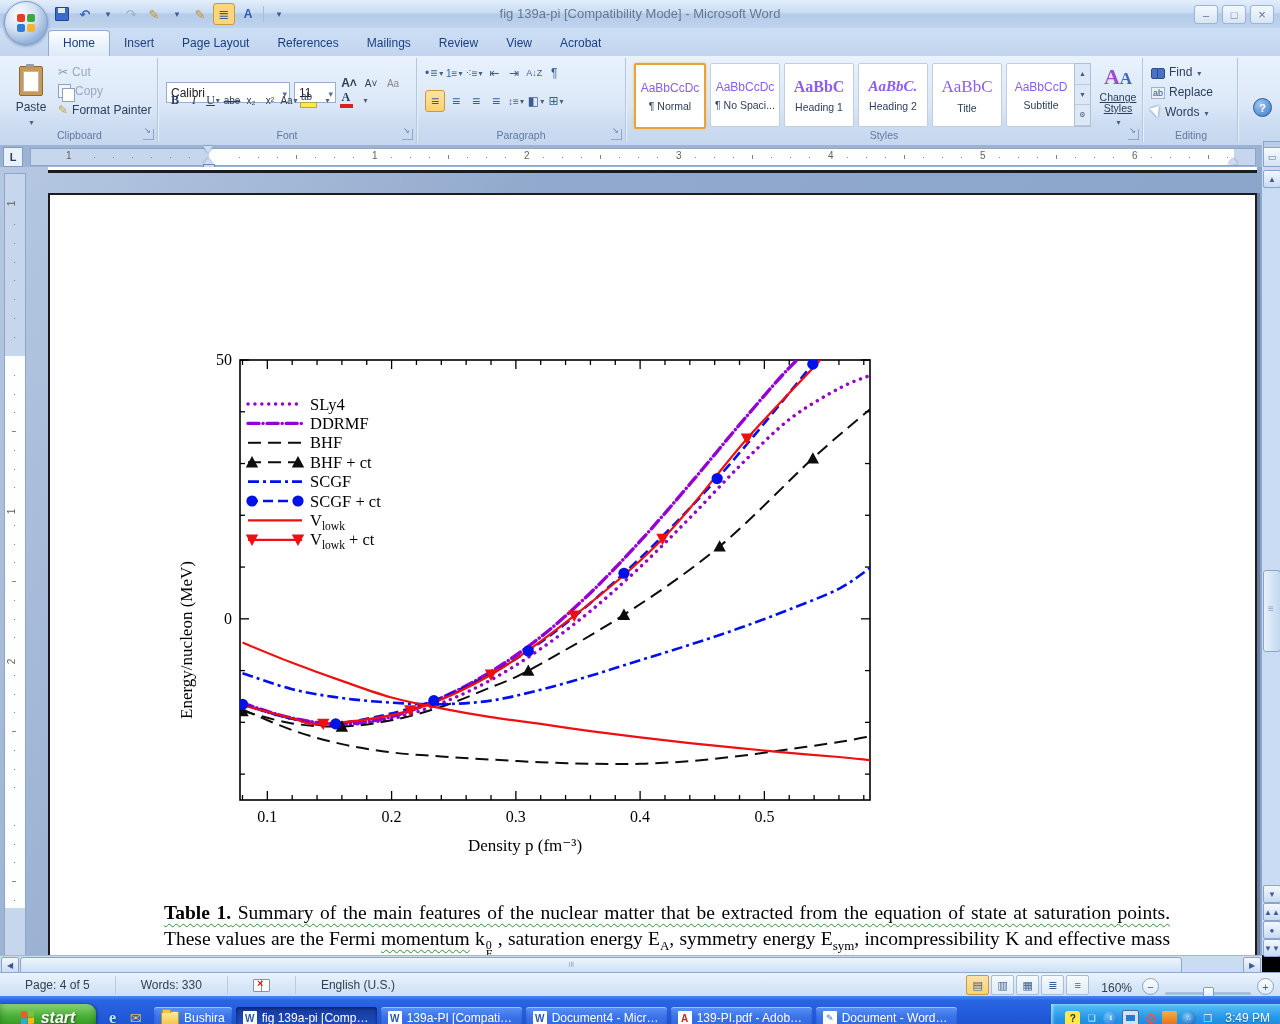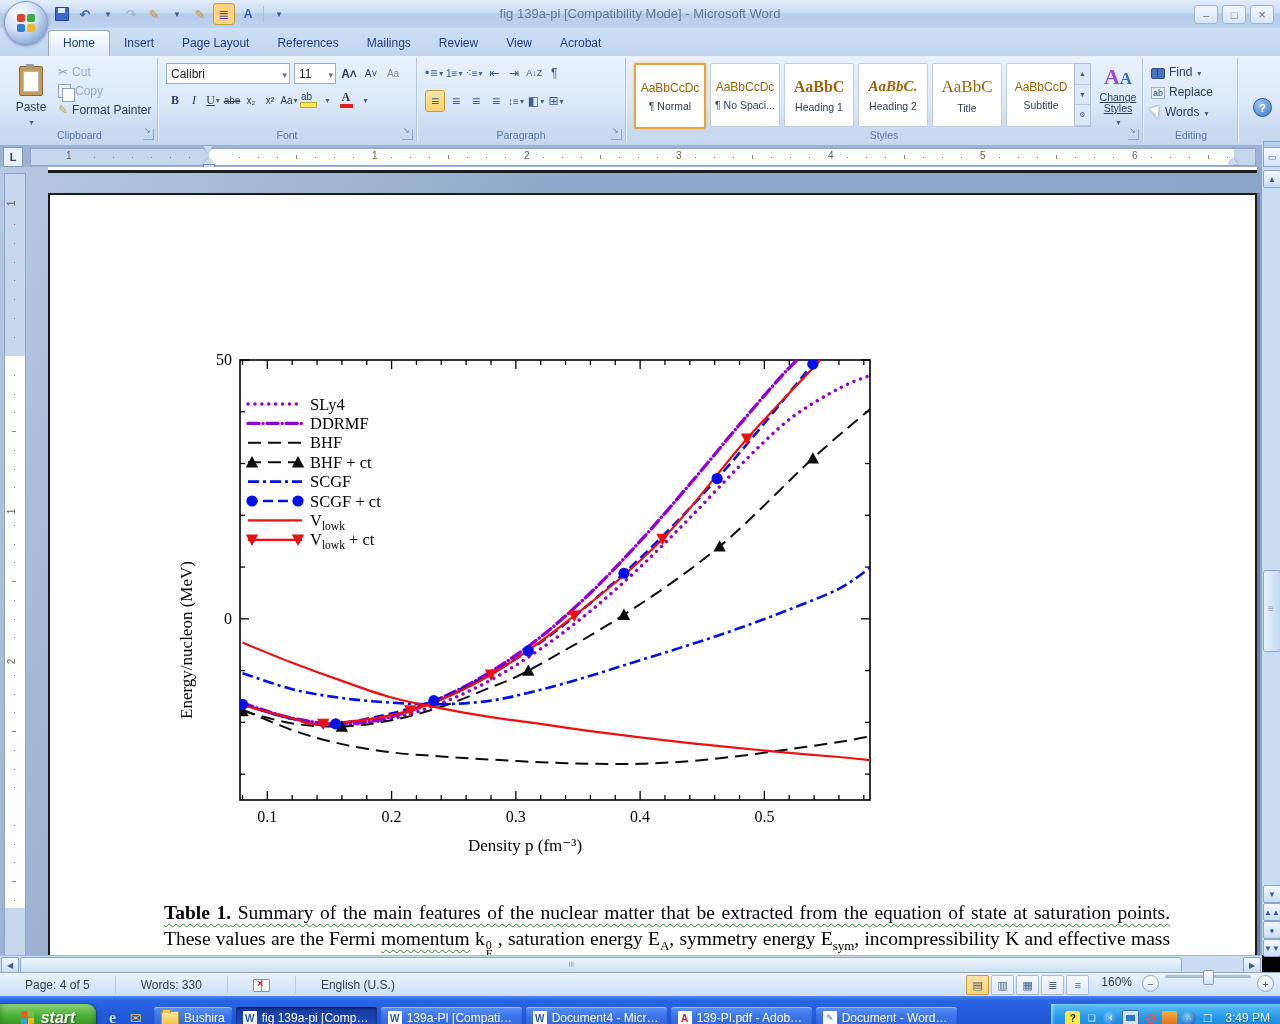--- a/index.html
+++ b/index.html
@@ -81,21 +81,21 @@
   .clip-item{display:flex;align-items:center;gap:4px;height:19px;color:#2c3e5c;}
   .clip-item.dis{color:#9aa9c0;}
   .ic-scissors::before{content:"\2702";color:#8898b0;}
   .ic-copy{width:11px;height:12px;border:1px solid #8ea2c0;background:#f2f6fb;position:relative;}
   .ic-copy::before{content:"";position:absolute;left:3px;top:3px;width:11px;height:12px;border:1px solid #8ea2c0;background:#fff;}
   .ic-brush::before{content:"\270E";color:#c2a23c;}
 
   
   #g-font{left:158px;width:258px;}
   .combo{display:inline-flex;align-items:center;background:#fff;border:1px solid #98aecb;height:19px;
-         font-size:12px;color:#222;padding:0 2px 0 4px;}
+         font-size:12px;color:#222;padding:0 2px 0 4px;margin-top:19px;}
   .combo .arrow::after{content:"\25BE";font-size:9px;color:#5a6f92;margin-left:4px;}
   .fRow1{position:absolute;left:8px;top:5px;display:flex;gap:4px;align-items:center;}
   .fRow2{position:absolute;left:8px;top:32px;display:flex;gap:1px;align-items:center;}
   .ic-bold::before{content:"B";font-weight:bold;font-family:"Liberation Serif",serif;}
   .ic-italic::before{content:"I";font-style:italic;font-family:"Liberation Serif",serif;}
   .ic-underline::before{content:"U";text-decoration:underline;font-family:"Liberation Serif",serif;}
   .ic-strike::before{content:"abe";text-decoration:line-through;font-size:10px;}
   .ic-subscript::before{content:"x\2082";font-size:10px;}
   .ic-superscript::before{content:"x\00B2";font-size:10px;}
   .ic-case::before{content:"Aa";font-size:10px;}
@@ -124,21 +124,21 @@
   .ic-linespacing::before{content:"\2195\2261";font-size:10px;color:#3c5c94;}
   .ic-shading::before{content:"\25E7";color:#3c5c94;}
   .ic-borders::before{content:"\229E";color:#3c5c94;}
 
   
   #g-styles{left:626px;width:516px;}
   #style-cells{position:absolute;left:8px;top:5px;display:flex;gap:4px;}
   .stylecell{width:68px;height:62px;background:#fff;border:1px solid #c3cedd;border-radius:2px;
      display:flex;flex-direction:column;align-items:center;justify-content:center;overflow:hidden;}
   .stylecell.sel{border:2px solid #e8a33d;box-shadow:0 0 3px #f2c46d;}
-  .stylecell .prev{font-size:12px;color:#a16207;white-space:nowrap;}
+  .stylecell .prev{font-size:12px;color:#8b5cf6;white-space:nowrap;}
   .stylecell .prev.h{font-family:"Liberation Serif",serif;font-size:16px;font-weight:bold;}
   .stylecell .prev.h2{font-family:"Liberation Serif",serif;font-size:15px;font-weight:bold;font-style:italic;}
   .stylecell .prev.t{font-family:"Liberation Serif",serif;font-size:17px;}
   .stylecell .name{font-size:10.5px;color:#2c3e5c;margin-top:5px;white-space:nowrap;}
   #style-scroll{position:absolute;left:448px;top:5px;width:15px;height:62px;border:1px solid #aebfd8;
      background:#dce8f6;display:flex;flex-direction:column;}
   #style-scroll span{flex:1;display:flex;align-items:center;justify-content:center;font-size:7px;color:#44598a;border-bottom:1px solid #b9c9e0;}
   #change-styles{position:absolute;left:470px;top:4px;width:44px;height:68px;display:flex;flex-direction:column;align-items:center;padding-top:2px;box-sizing:border-box;}
   .ic-AA{font-family:"Liberation Serif",serif;font-weight:bold;font-size:22px;}
   .ic-AA b{color:#a04ad2;}.ic-AA i{color:#3c66cc;font-style:normal;font-size:17px;}
@@ -215,21 +215,21 @@
   #hthumb::after{content:"\2261";position:absolute;left:548px;top:1px;color:#8aa5c8;font-size:10px;transform:rotate(90deg);}
 
   
   #statusbar{left:0;top:972px;width:1280px;height:24px;
      background:linear-gradient(#eaf3fd,#d6e6f7 60%,#cbdff4);border-top:1px solid #8ea9cc;
      display:flex;align-items:center;color:#33404f;font-size:12px;}
   .st-item{padding:0 25px;height:18px;display:flex;align-items:center;border-right:1px solid #b9cce2;gap:6px;}
   .ic-book{width:15px;height:11px;background:#fff;border:1px solid #7a94b8;position:relative;border-radius:1px;}
   .ic-book::before{content:"";position:absolute;left:7px;top:0;width:1px;height:11px;background:#7a94b8;}
   .ic-book::after{content:"\00D7";position:absolute;left:3px;top:-3px;color:#d02020;font-weight:bold;font-size:11px;}
-  #st-right{margin-left:auto;display:flex;align-items:flex-start;gap:2px;padding-right:6px;}
+  #st-right{margin-left:auto;display:flex;align-items:flex-end;gap:2px;padding-right:6px;}
   .viewbtn{width:21px;height:18px;border:1px solid #a9bdd8;border-radius:2px;display:flex;align-items:center;justify-content:center;
      font-size:11px;color:#41608e;background:linear-gradient(#f6fafd,#dfecf8);}
   .viewbtn.active{background:linear-gradient(#fde3a7,#fbd271);border-color:#c79a3c;}
   .viewbtn.pl::before{content:"\25A4";}
   .viewbtn.fs::before{content:"\25A5";}
   .viewbtn.wl::before{content:"\25A6";}
   .viewbtn.ol::before{content:"\2263";}
   .viewbtn.df::before{content:"\2261";}
   #zoom-label{margin:0 8px 0 10px;}
   .zbtn{width:15px;height:15px;border-radius:50%;border:1px solid #8aa3c6;background:linear-gradient(#fff,#dcE9f6);

